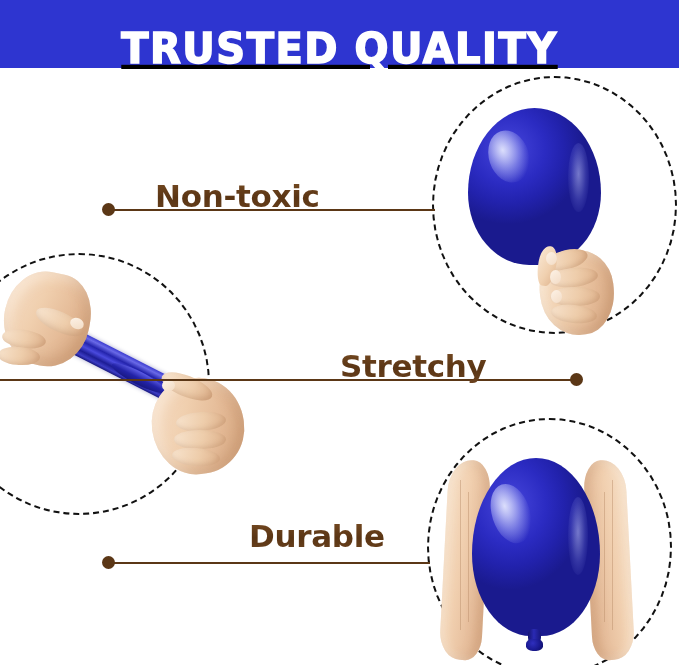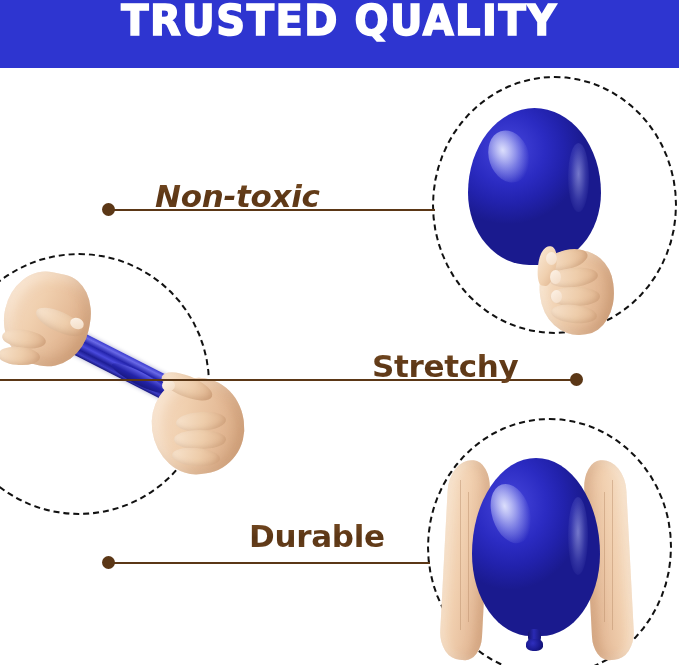--- a/index.html
+++ b/index.html
@@ -19,22 +19,23 @@
   }
 
   
   .banner {
     position: absolute;
     left: 0; top: 0;
     width: 679px;
     height: 68px;
     background: #2e35d0;
     display: flex;
-    align-items: flex-start;
+    align-items: flex-end;
     justify-content: center;
+    text-decoration: underline;
   }
   .banner-title {
     color: #ffffff;
     font-family: "DejaVu Sans", sans-serif;
     font-size: 40px;
     font-weight: bold;
     letter-spacing: 1.5px;
     line-height: 1;
     text-transform: uppercase;
     white-space: nowrap;
@@ -49,22 +50,22 @@
     font-size: 31px;
     font-weight: bold;
     color: #5e3a18;
     background: linear-gradient(180deg, #7a4e25 0%, #5a3514 55%, #6d4420 100%);
     -webkit-background-clip: text;
     background-clip: text;
     -webkit-text-fill-color: transparent;
     white-space: nowrap;
     letter-spacing: -0.3px;
   }
-  .label-nontoxic { left: 155px; top: 178px; font-style: italic; }
-  .label-stretchy { left: 340px; top: 348px; margin-left: 32px; }
+  .label-nontoxic { left: 155px; top: 178px; }
+  .label-stretchy { left: 340px; top: 348px; }
   .label-durable  { left: 205px; top: 518px; margin-left: 44px; }
 
   
   .connector {
     position: absolute;
     height: 2px;
     background: #5b3716;
   }
   .conn-nontoxic { left: 110px; top: 209px; width: 325px; }
   .conn-stretchy { left: 0px;   top: 379px; width: 577px; }

